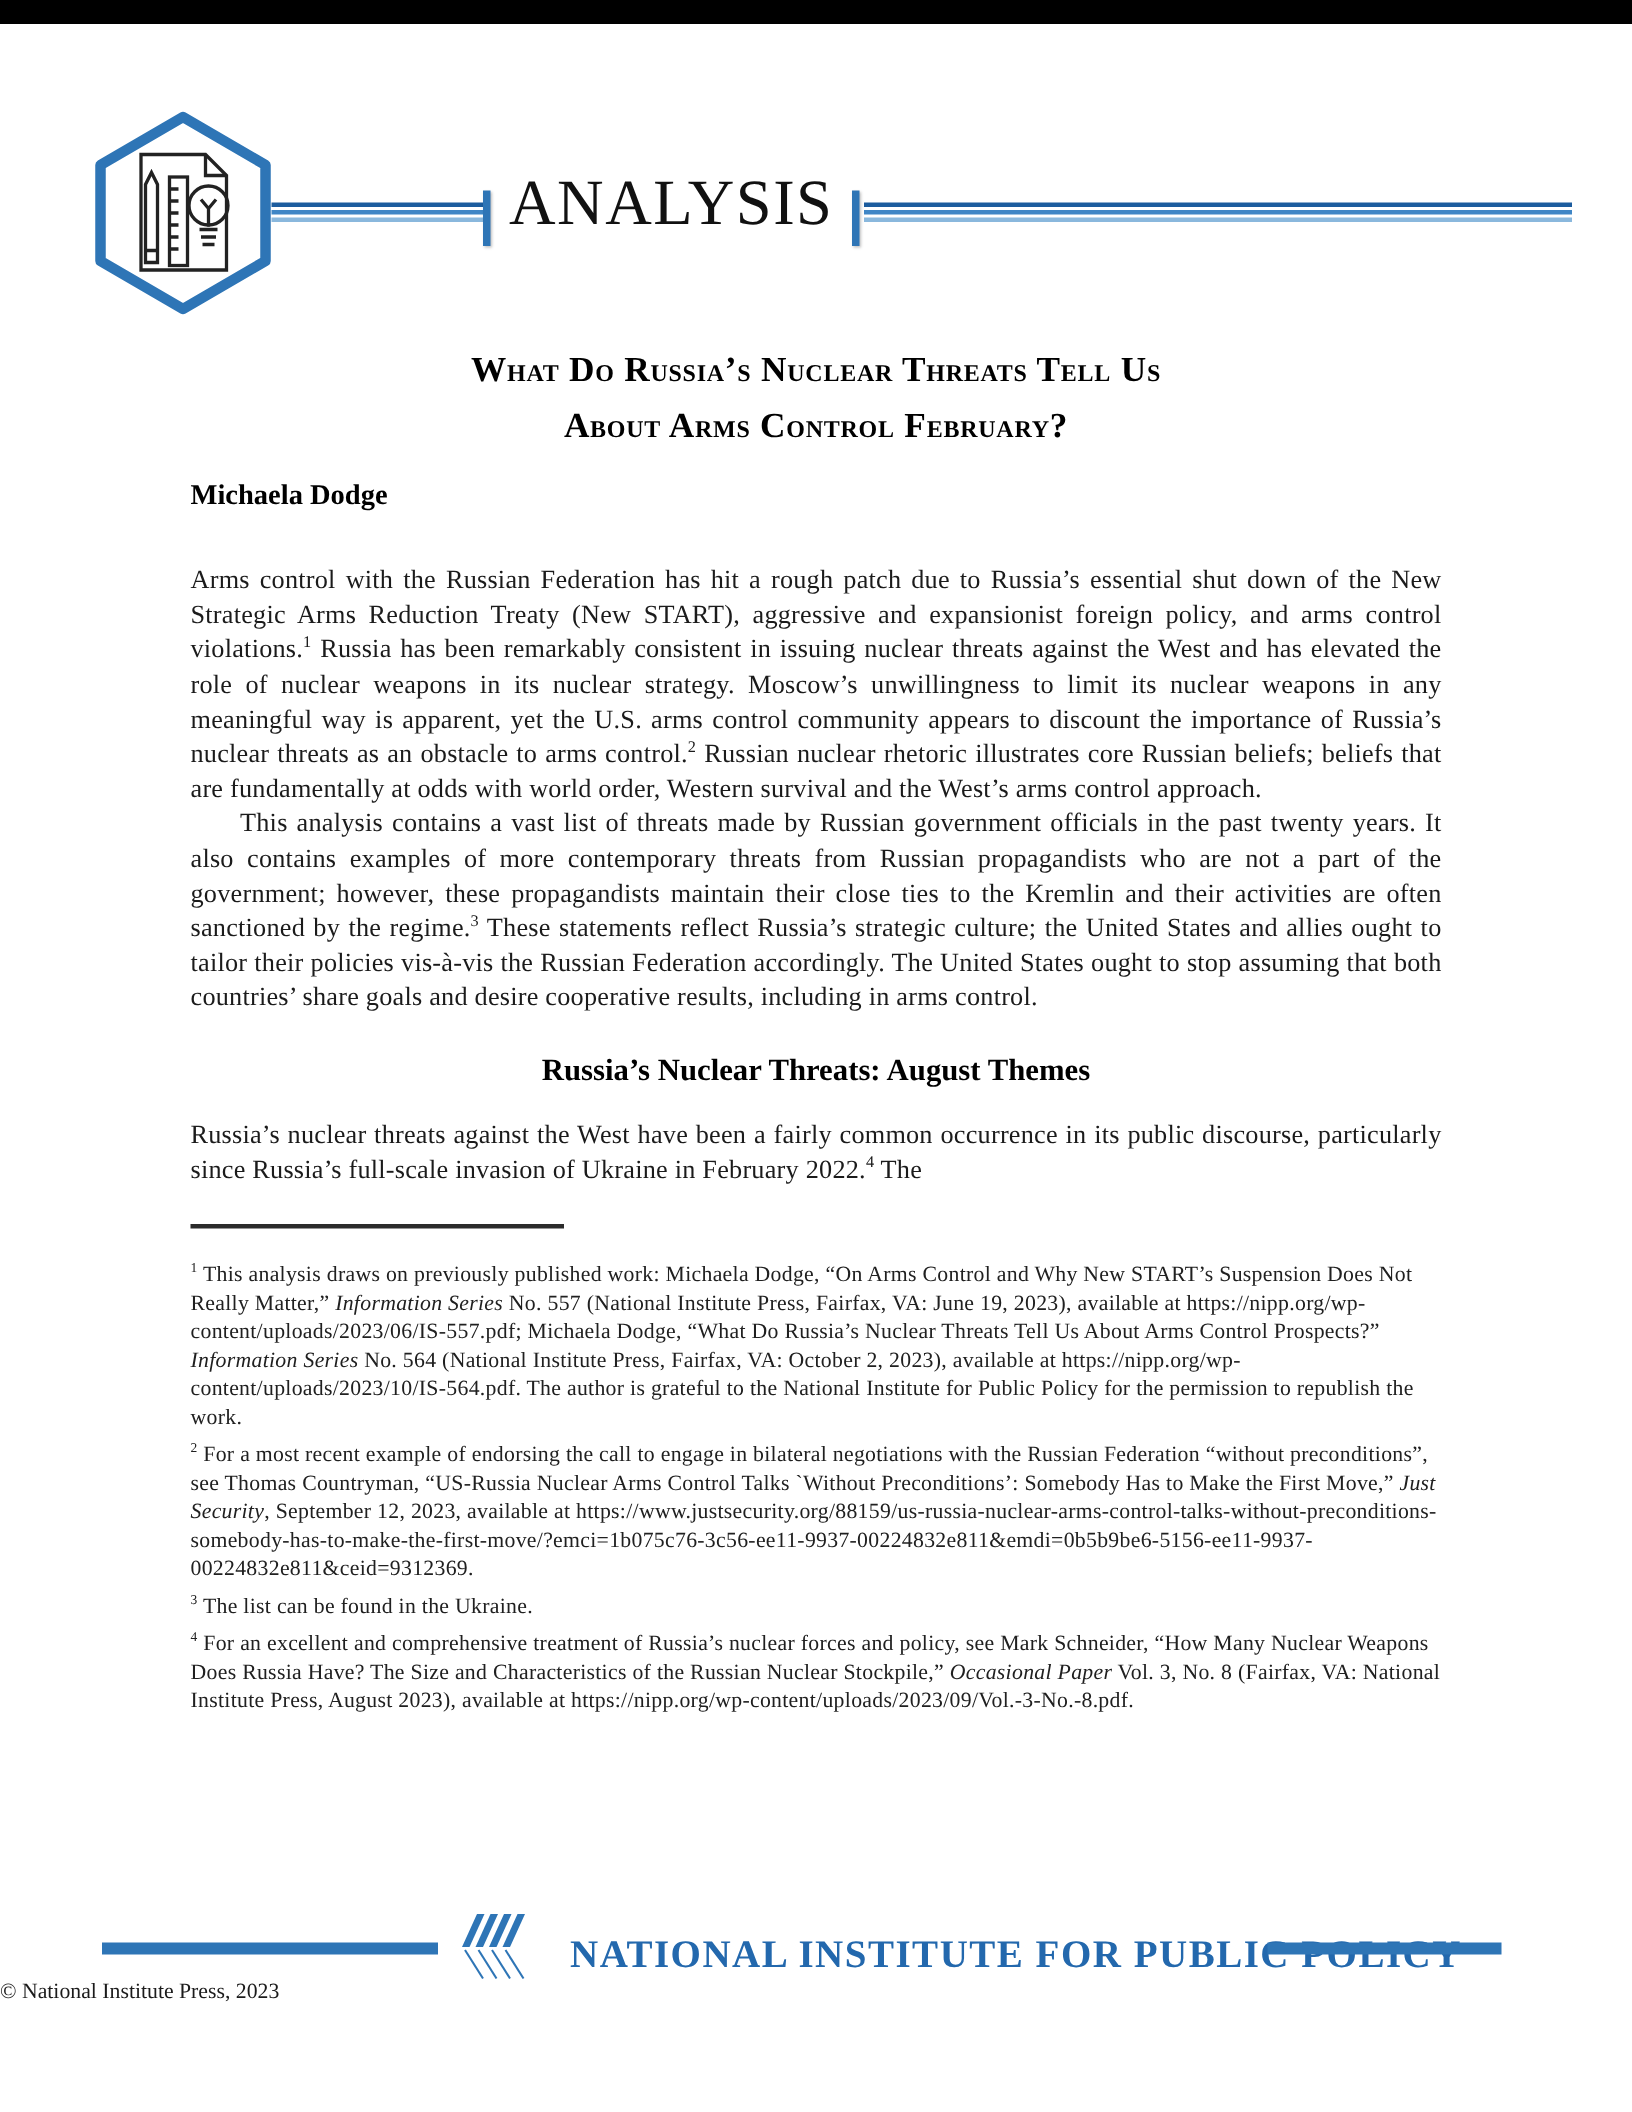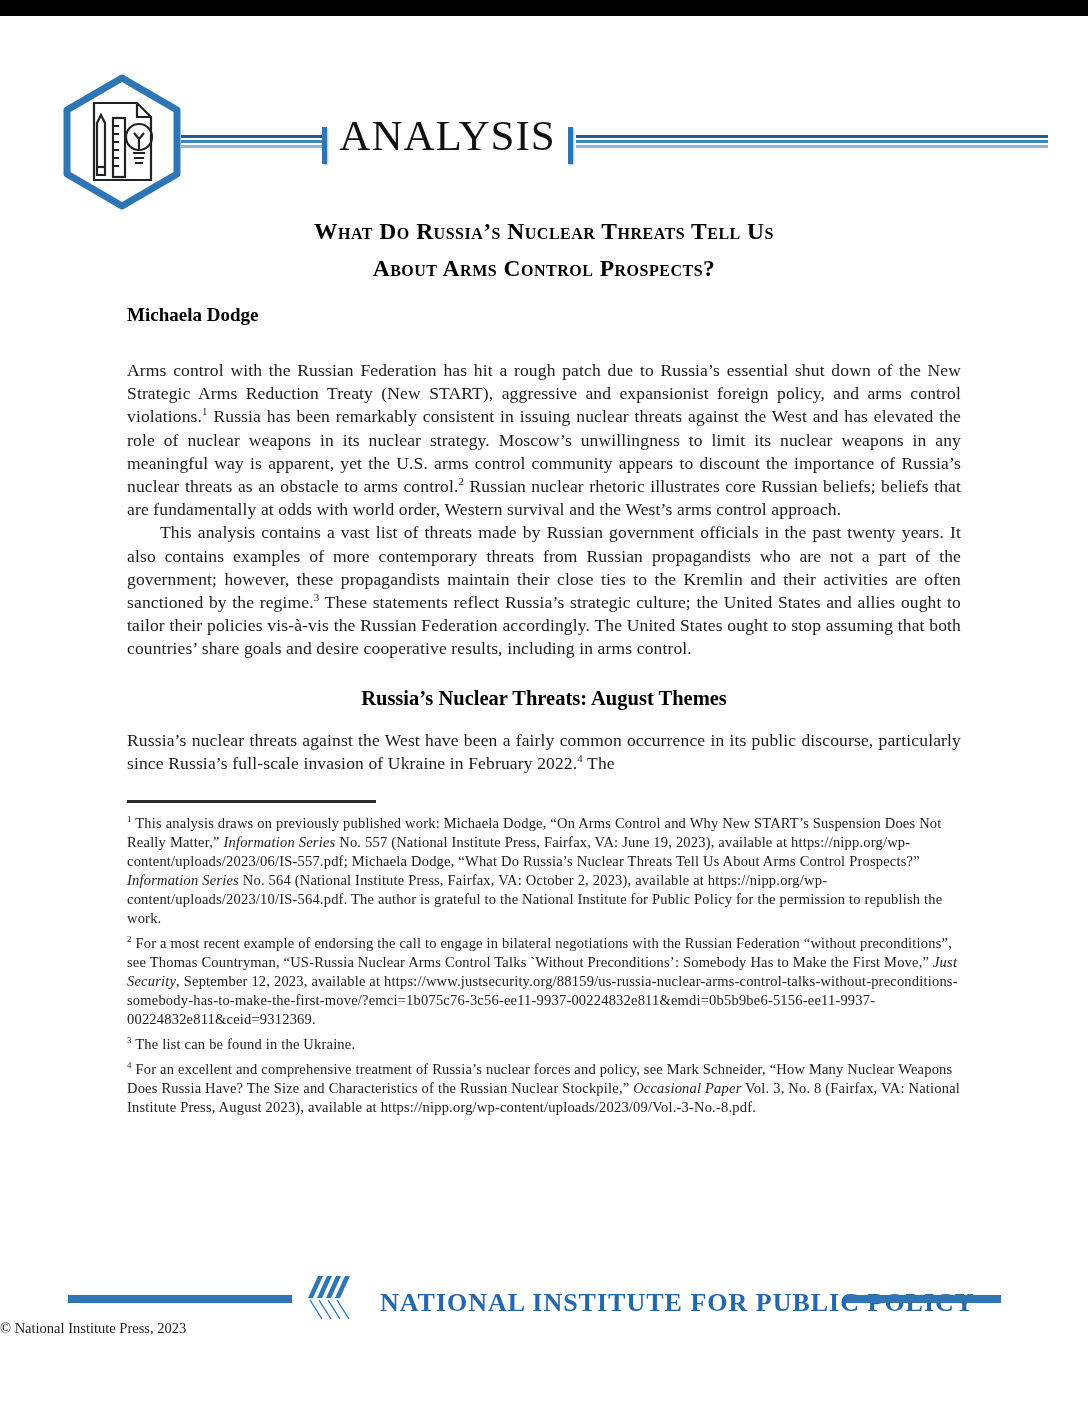--- a/index.html
+++ b/index.html
@@ -29,42 +29,42 @@
   .analysis-label{
     position:absolute;left:327px;top:108px;width:241px;height:56px;
     line-height:56px;text-align:center;
     font-size:43px;color:#111;letter-spacing:1px;
     font-family:"Liberation Serif",serif;
   }
 
   
   .content{position:absolute;left:127px;top:213px;width:834px;}
   .doc-title{
-    margin:0;text-align:center;
+    margin:16px;text-align:center;
     font-size:23.5px;font-weight:bold;line-height:37px;
     font-variant:small-caps;letter-spacing:.5px;color:#000;
   }
   .author{margin-top:17px;text-align:left;font-size:19px;font-weight:bold;color:#000;}
   .body-text p{
     margin:0;text-align:justify;
     font-size:17.5px;line-height:23.2px;letter-spacing:.15px;
   }
   .body-text{margin-top:33px;}
   .indented{text-indent:33px;}
   sup{font-size:62%;vertical-align:super;line-height:0;}
   em{font-style:italic;}
   .section-heading{
     margin:23px 0 0 0;text-align:center;
     font-size:20.5px;font-weight:bold;color:#000;line-height:28px;
   }
   .after-heading{margin-top:17px;}
 
   
   .fn-separator{margin-top:25px;width:249px;height:2.5px;background:#2b2b2b;}
-  .footnotes{margin-top:11px;}
+  .footnotes{margin-top:22px;}
   .footnote{
     font-size:14.5px;line-height:19px;letter-spacing:.2px;
     color:#202020;margin-bottom:6px;text-align:left;
   }
 
   
   .foot-bar{position:absolute;top:1295px;height:8px;background:#2e75b6;}
   .foot-bar-left{left:68px;width:224px;}
   .foot-bar-right{left:845px;width:156px;}
   .nipp-logo{position:absolute;left:306px;top:1274px;width:58px;height:46px;}
@@ -117,21 +117,21 @@
   <div class="hdr-vbar vbar-right"></div>
   <div class="hdr-lines lines-right">
     <div class="ln ln1"></div>
       <div class="ln ln2"></div>
       <div class="ln ln3"></div>
   </div>
 
   <div class="content">
     <h1 class="doc-title">
       <span>What Do Russia’s Nuclear Threats Tell Us</span><br>
-      <span>About Arms Control Prospects?</span>
+      <span>About Arms Control February?</span>
     </h1>
 
     <div class="author">Michaela Dodge</div>
 
     <div class="body-text">
       <p><span>Arms control with the Russian Federation has hit a rough patch due to Russia’s essential shut down of the New Strategic Arms Reduction Treaty (New START), aggressive and expansionist foreign policy, and arms control violations.</span><sup>1</sup><span> Russia has been remarkably consistent in issuing nuclear threats against the West and has elevated the role of nuclear weapons in its nuclear strategy. Moscow’s unwillingness to limit its nuclear weapons in any meaningful way is apparent, yet the U.S. arms control community appears to discount the importance of Russia’s nuclear threats as an obstacle to arms control.</span><sup>2</sup><span> Russian nuclear rhetoric illustrates core Russian beliefs; beliefs that are fundamentally at odds with world order, Western survival and the West’s arms control approach.</span></p>
       <p class="indented"><span>This analysis contains a vast list of threats made by Russian government officials in the past twenty years. It also contains examples of more contemporary threats from Russian propagandists who are not a part of the government; however, these propagandists maintain their close ties to the Kremlin and their activities are often sanctioned by the regime.</span><sup>3</sup><span> These statements reflect Russia’s strategic culture; the United States and allies ought to tailor their policies vis-à-vis the Russian Federation accordingly. The United States ought to stop assuming that both countries’ share goals and desire cooperative results, including in arms control.</span></p>
     </div>
 
     <h2 class="section-heading">Russia’s Nuclear Threats: August Themes</h2>

